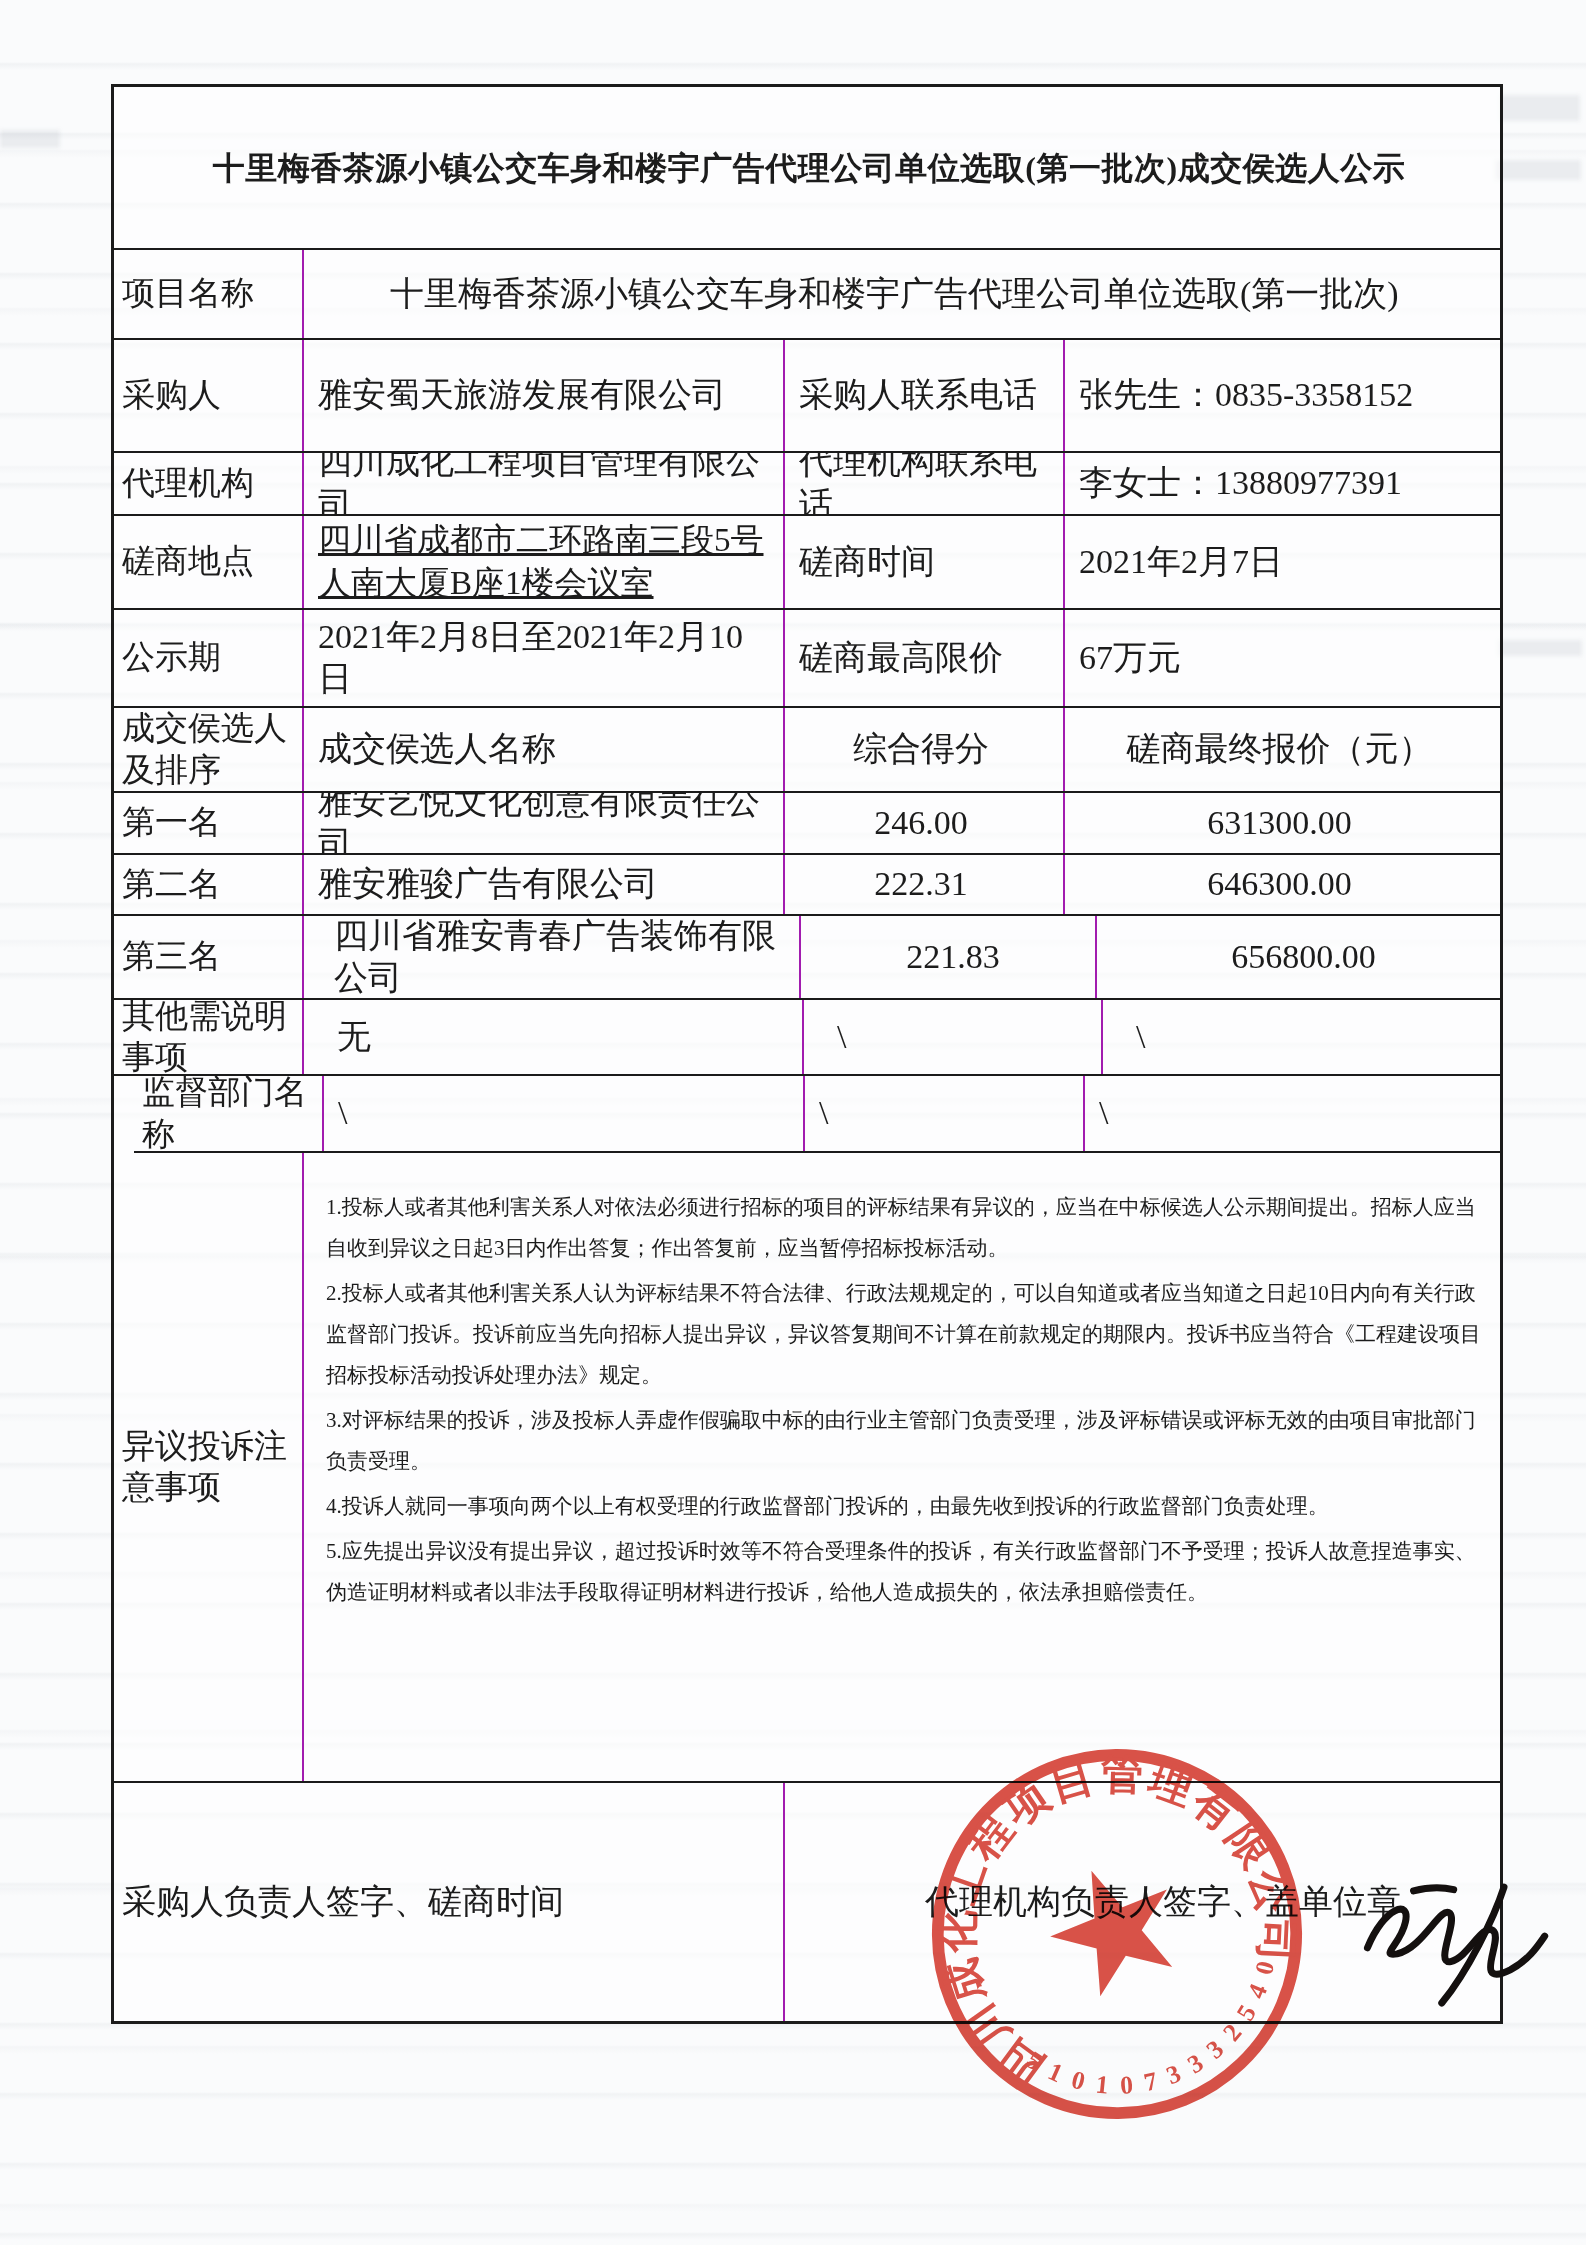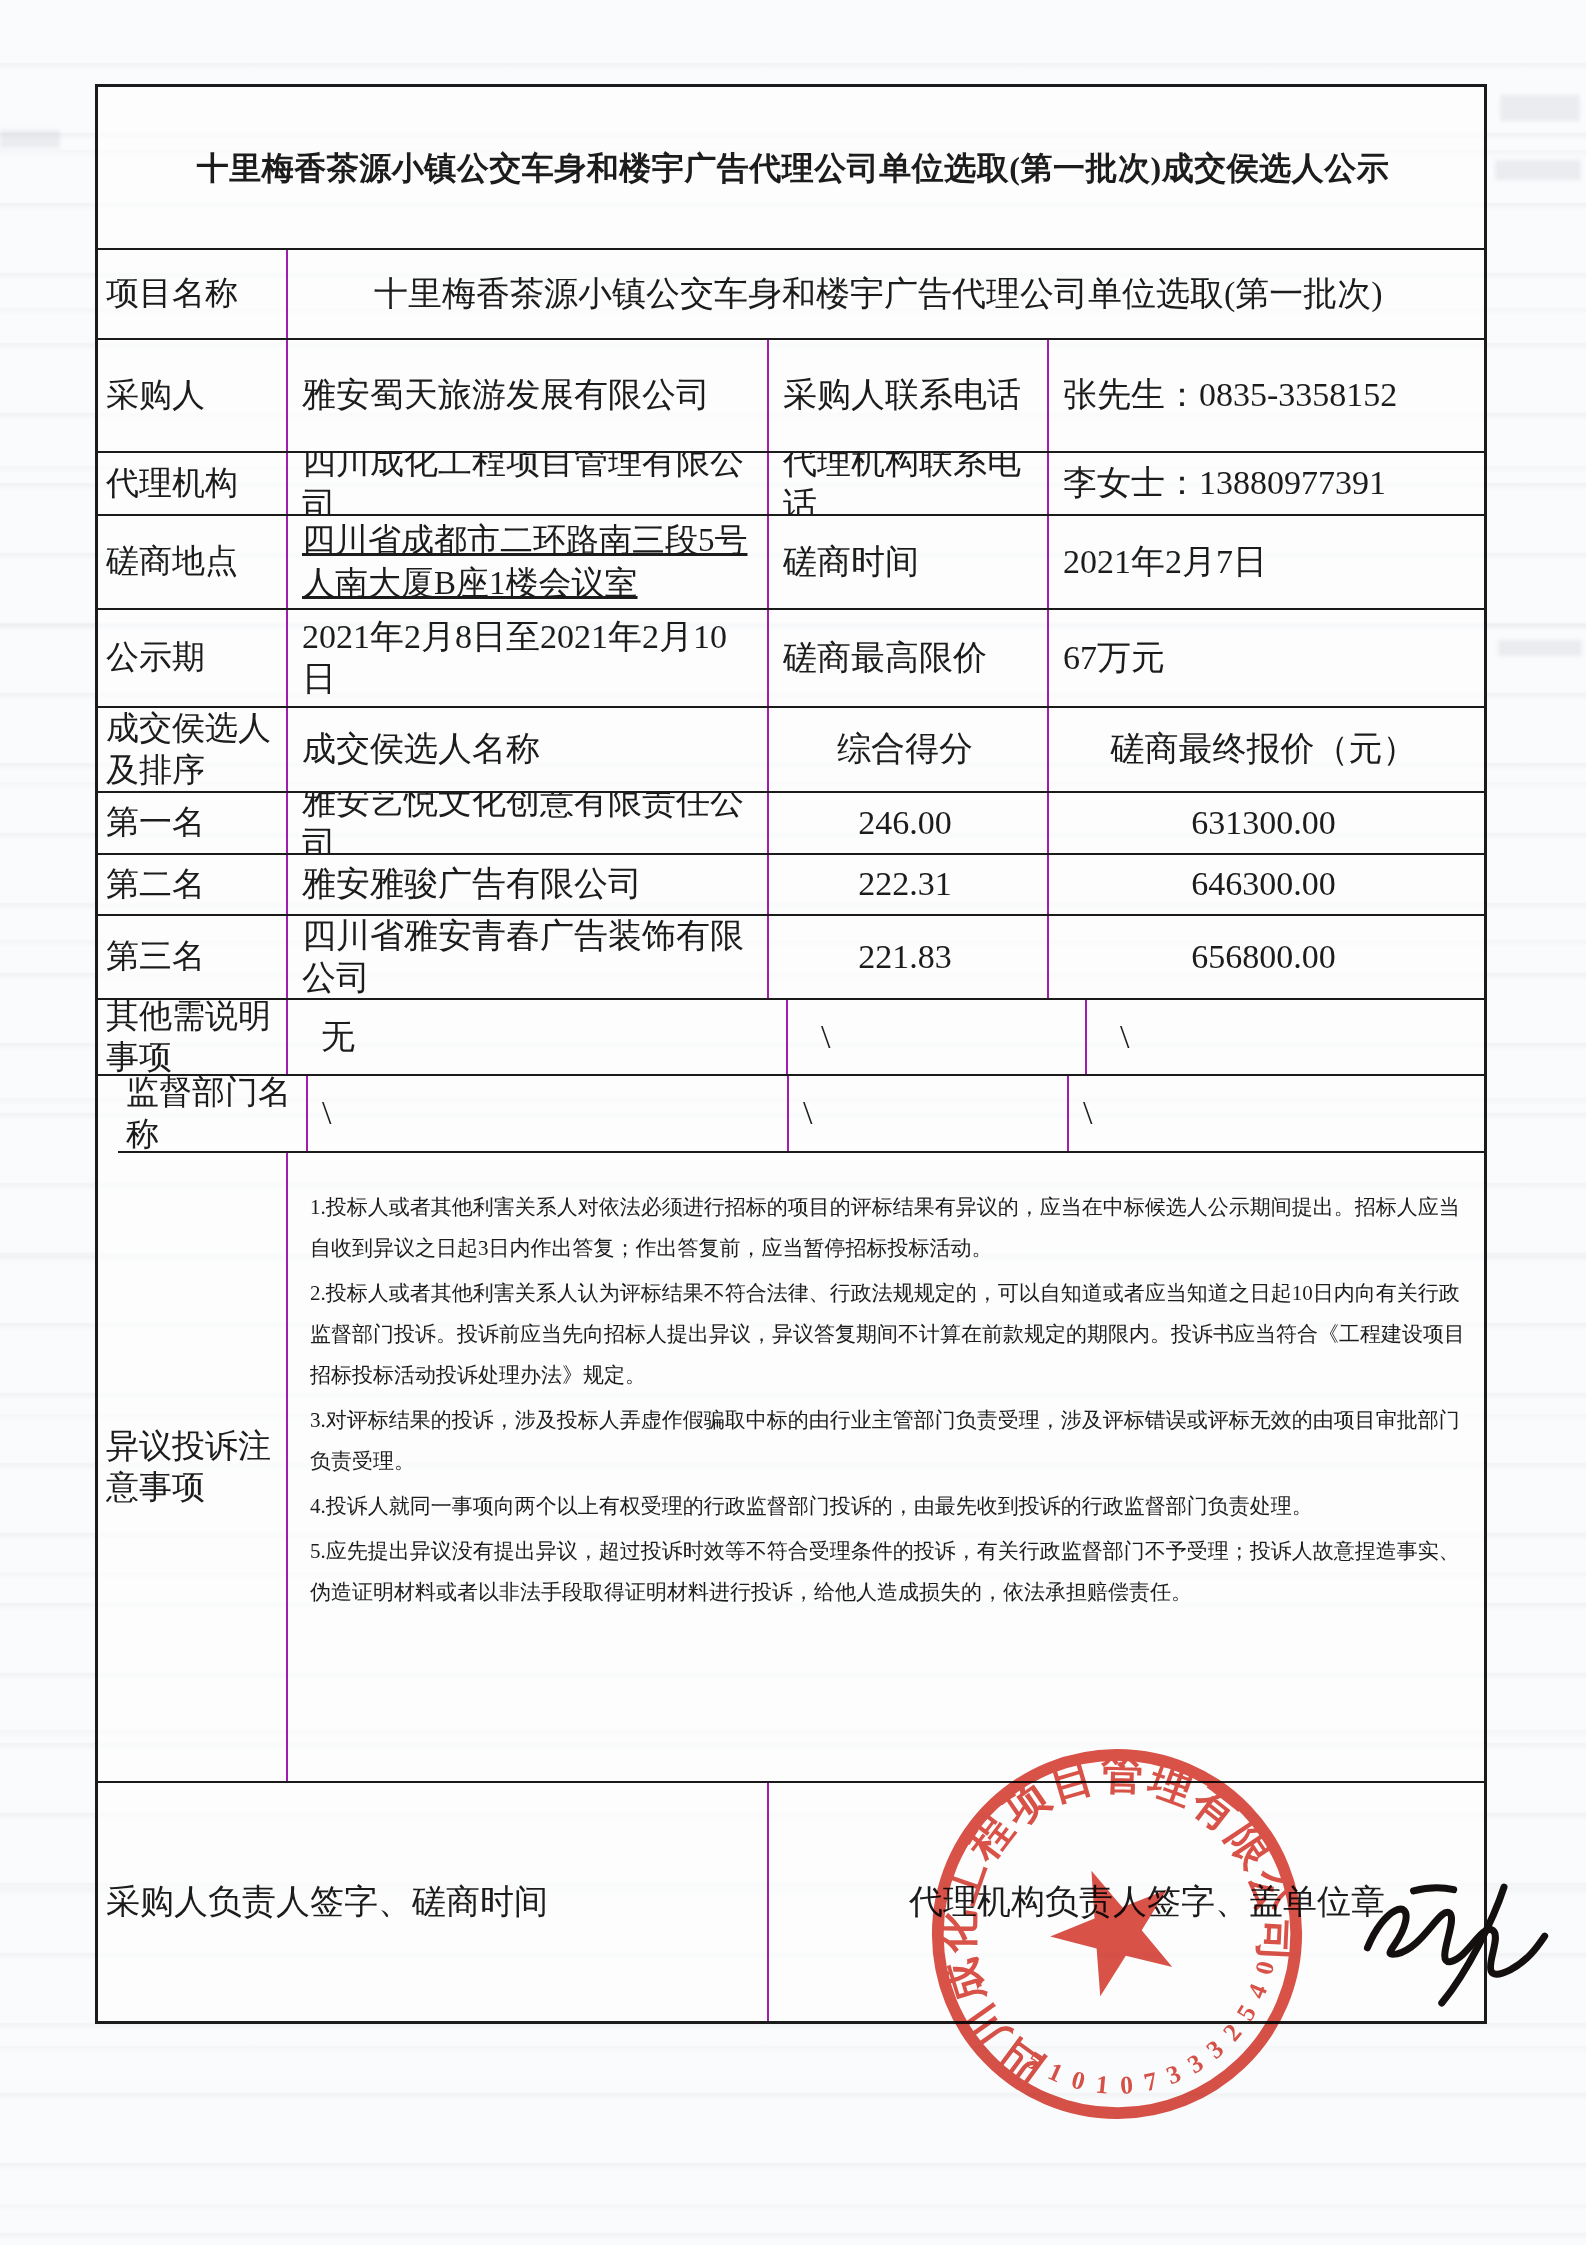--- a/index.html
+++ b/index.html
@@ -17,21 +17,21 @@
       repeating-linear-gradient(180deg,
         rgba(120,130,145,0.00) 0px, rgba(120,130,145,0.00) 62px,
         rgba(120,130,145,0.07) 64px, rgba(120,130,145,0.00) 70px),
       repeating-linear-gradient(180deg,
         rgba(140,148,160,0.00) 0px, rgba(140,148,160,0.00) 149px,
         rgba(140,148,160,0.05) 151px, rgba(140,148,160,0.00) 158px);
   }
   .noise-band{position:absolute;pointer-events:none;background:rgba(95,105,125,0.10);filter:blur(2px);z-index:4;}
 
   .doc-table{
-    position:absolute;left:95px;top:84px;width:1392px;
+    position:absolute;left:111px;top:84px;width:1392px;
     border:3px solid #1b1b1b;
     box-sizing:border-box;
     background:rgba(255,255,255,0.55);
     z-index:10;
   }
   .row{display:flex;border-bottom:2px solid #1b1b1b;box-sizing:border-box;}
   .row:last-child{border-bottom:none;}
   .cell{
     border-right:2px solid #a21caf;box-sizing:border-box;
     display:flex;align-items:center;
@@ -52,21 +52,21 @@
   .r-project{height:90px;}
   .r-project .c234{padding-left:86px;}
   .r-purchaser{height:113px;}
   .r-agency{height:63px;}
   .r-venue{height:94px;}
   .r-venue .c2{font-size:33px;line-height:1.3;text-decoration:underline;}
   .r-period{height:98px;}
   .r-chead{height:85px;}
   .r-rank1{height:62px;}
   .r-rank2{height:61px;}
-  .r-rank3{height:84px;}
+  .r-rank3{height:84px;gap:16px;}
   .r-other{height:76px;gap:19px;}
   .r-supervise{height:77px;margin-left:20px;}
   .r-objection{height:630px;}
   .r-objection .c234{
     display:block;padding:34px 18px 10px 22px;
     font-size:21px;line-height:41px;
   }
   .r-objection .c234 p{margin:0 0 4px 0;}
   .r-sign{height:238px;border-bottom:none;}
   .cs1{width:671px;padding-left:8px;}

